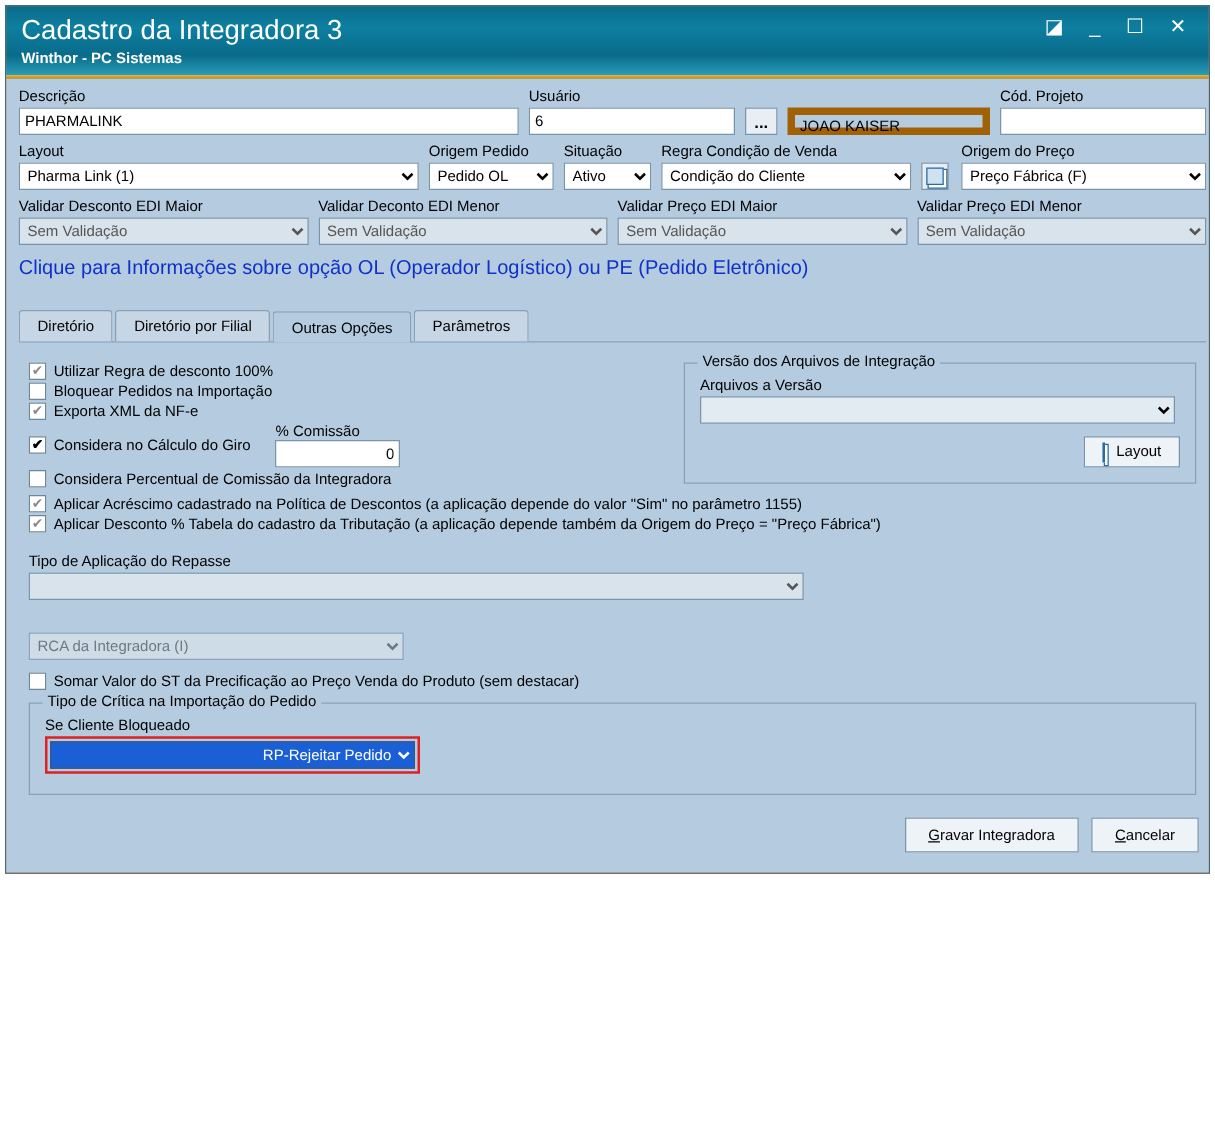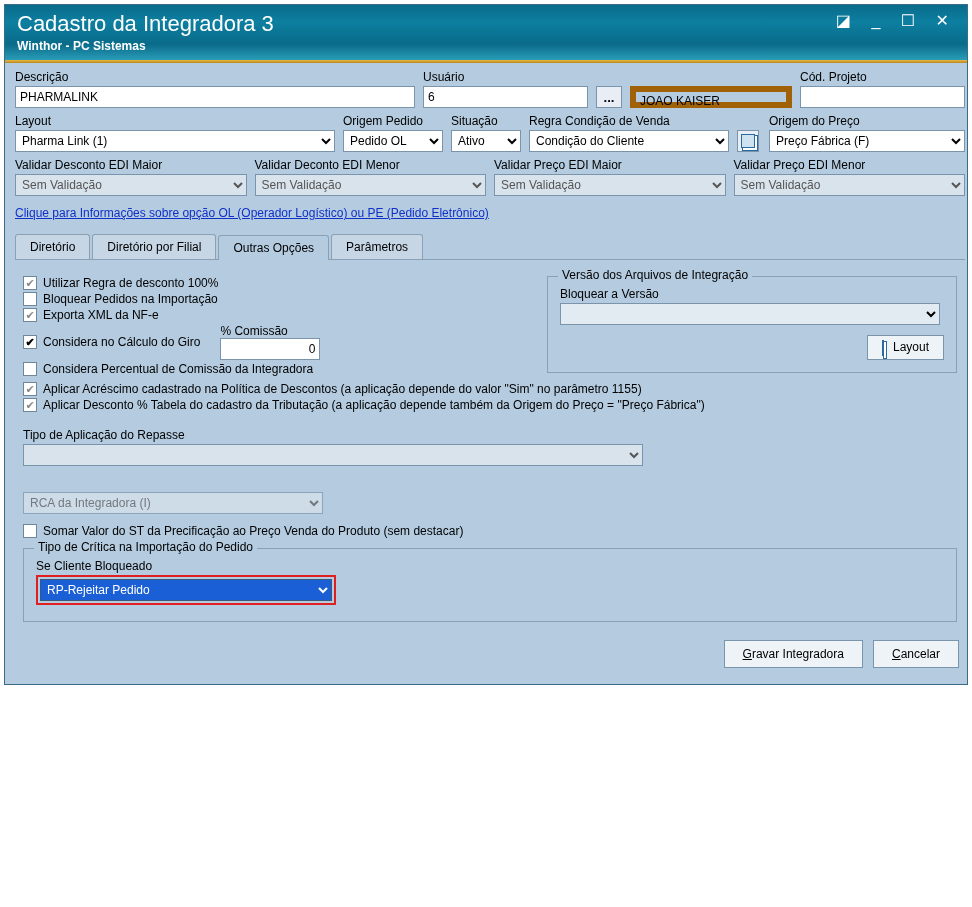--- a/index.html
+++ b/index.html
@@ -36,21 +36,21 @@
   }
   .icon-btn {
     width:22px; height:22px; border:1px solid #7a95ab; background:#e8eef4;
     display:inline-flex; align-items:center; justify-content:center; margin-right:2px;
   }
   .icon-copy::before{
     content:""; width:12px; height:12px; border:1px solid #2a6aa0; background:#cfe2f0;
     box-shadow: 2px 2px 0 #fff, 2px 2px 0 1px #2a6aa0;
   }
   .link {
-    color:#1030c8; text-decoration:underline; font-size:12px; cursor:pointer; display:inline-block; margin:4px 0 12px 0;
+    color:#1030c8; font-size:16px; cursor:pointer; display:inline-block; margin:4px 0 22px 0;
   }
   .tabs { display:flex; align-items:flex-end; border-bottom:1px solid #8aa1b5; margin-top:2px;}
   .tab {
     padding:5px 14px; background:#c6d6e5; border:1px solid #8aa1b5; border-bottom:none;
     margin-right:2px; border-radius:3px 3px 0 0; font-size:12px; color:#000; cursor:default;
   }
   .tab.active { background:#b5cce0; position:relative; top:1px; }
   .tabbody { padding:14px 8px 8px 8px; }
   .chk-row { display:flex; align-items:center; gap:6px; margin:2px 0; }
   .chk {
@@ -75,21 +75,21 @@
   }
   .btn.wide{ padding:6px 18px;}
   .section-bottom { margin-top:16px; }
   .rca-disabled label{ color:#9aa7b2;}
   .critica-group{ margin-top:10px; padding:10px 12px 16px 12px;}
   .highlight-sel-wrap{
     border:2px solid #e02020; padding:2px; display:inline-block;
   }
   .highlight-sel{
     width:292px; height:22px; border:1px solid #3a5a7a;
-    background:#1a5fd6; color:#fff; font:inherit; padding:1px 2px;
+    background:#1a5fd6; color:#fff; font:inherit; padding:1px 2px;text-align:right;
   }
   .footer{ display:flex; justify-content:flex-end; gap:10px; padding:10px 6px 4px 6px;}
   .two-col{ display:flex; gap:60px; align-items:flex-start;}
 </style>
 </head>
 <body>
 
 <div class="window">
   <div class="titlebar">
     <div class="title">Cadastro da Integradora 3</div>
@@ -228,21 +228,21 @@
           </div>
           <div class="chk-row">
             <span class="chk"></span>
             <span>Considera Percentual de Comissão da Integradora</span>
           </div>
         </div>
 
         <div style="flex:0 0 410px;">
           <div class="group">
             <span class="group-title">Versão dos Arquivos de Integração</span>
-            <div class="lbl">Bloquear a Versão</div>
+            <div class="lbl">Arquivos a Versão</div>
             <select class="sel-version"><option></option></select>
             <div style="text-align:right; margin-top:10px;">
               <button class="btn">
                 <span class="icon-copy" style="display:inline-block;vertical-align:middle;margin-right:6px;"></span>
                 <span>Layout</span>
               </button>
             </div>
           </div>
         </div>
       </div>

